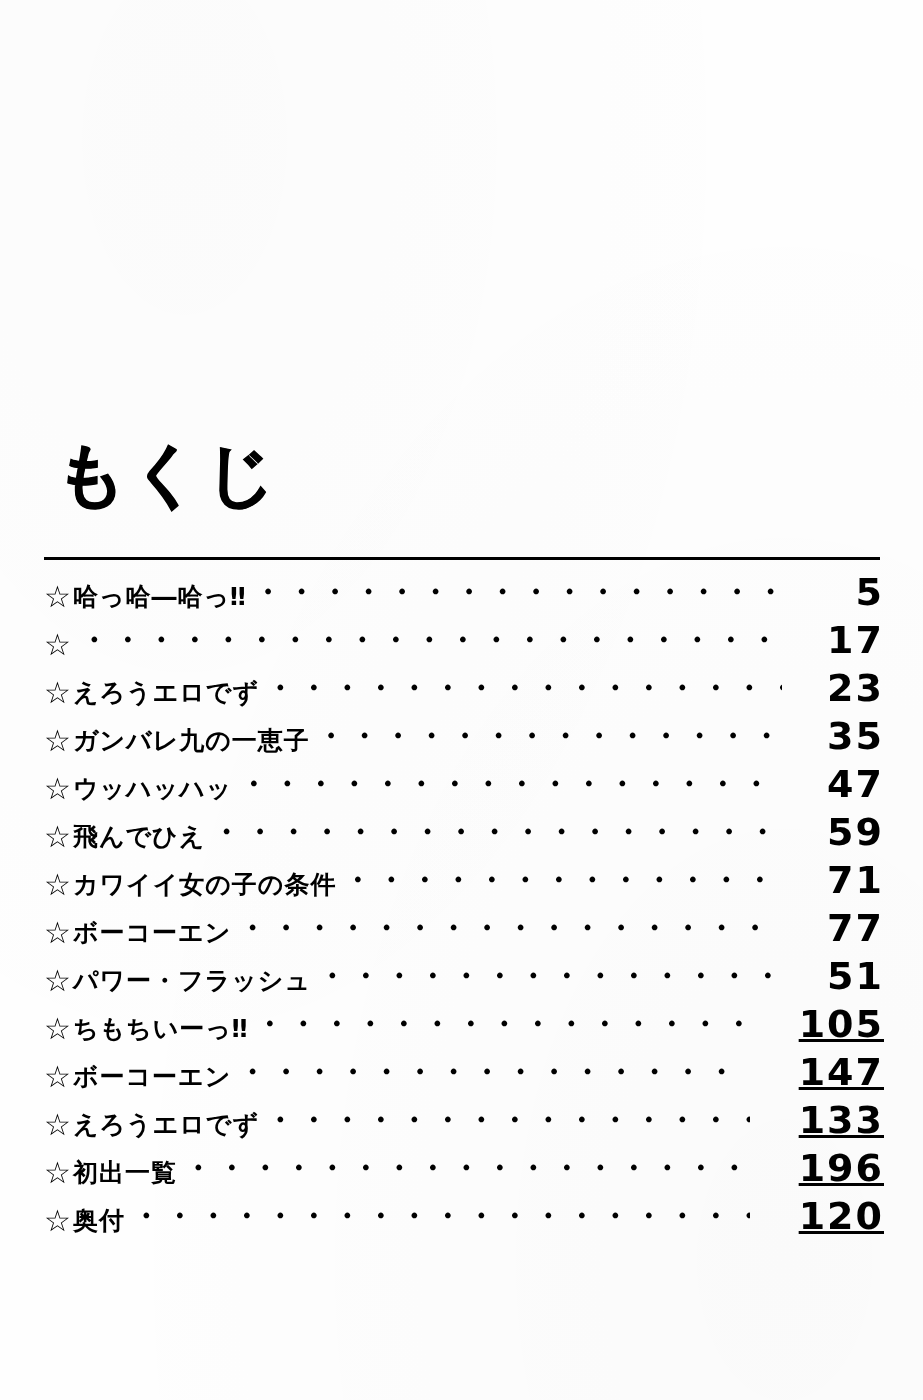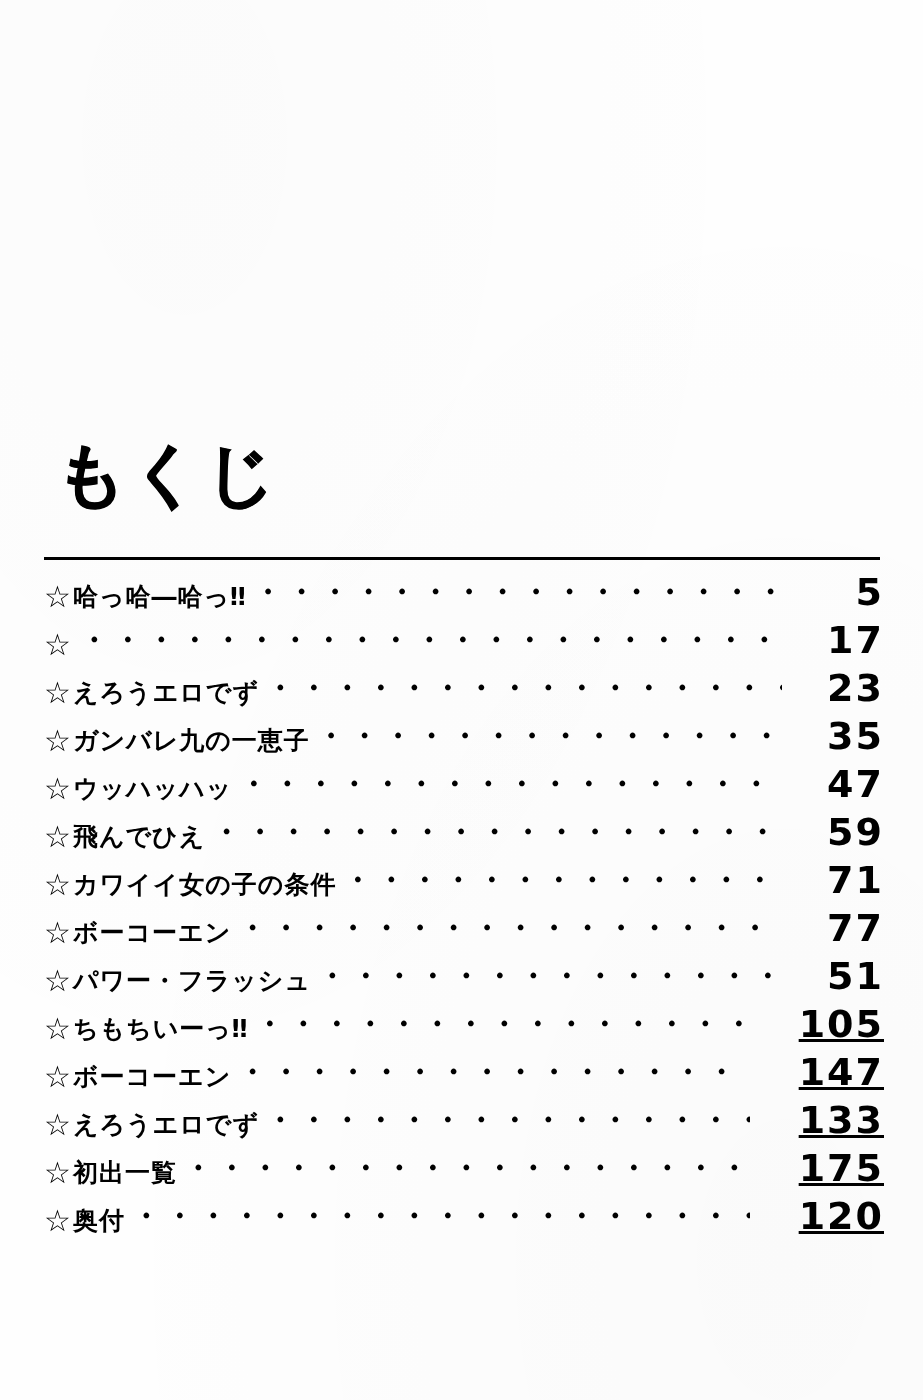--- a/index.html
+++ b/index.html
@@ -185,21 +185,21 @@
       <div class="toc-row">
         <span class="star">☆</span>
         <span class="label">えろうエロでず</span>
         <span class="dots">・・・・・・・・・・・・・・・・・・・・・・・・・・・・・・・・・・・・・・・・・・・・・・・・・・・・・・・・・・・・・・・・・・・・・</span>
         <span class="pagenum wide">133</span>
       </div>
       <div class="toc-row">
         <span class="star">☆</span>
         <span class="label">初出一覧</span>
         <span class="dots">・・・・・・・・・・・・・・・・・・・・・・・・・・・・・・・・・・・・・・・・・・・・・・・・・・・・・・・・・・・・・・・・・・・・・</span>
-        <span class="pagenum wide">175</span>
+        <span class="pagenum wide">196</span>
       </div>
       <div class="toc-row">
         <span class="star">☆</span>
         <span class="label">奥付</span>
         <span class="dots">・・・・・・・・・・・・・・・・・・・・・・・・・・・・・・・・・・・・・・・・・・・・・・・・・・・・・・・・・・・・・・・・・・・・・</span>
         <span class="pagenum wide">120</span>
       </div>
     </div>
 
 </div>

